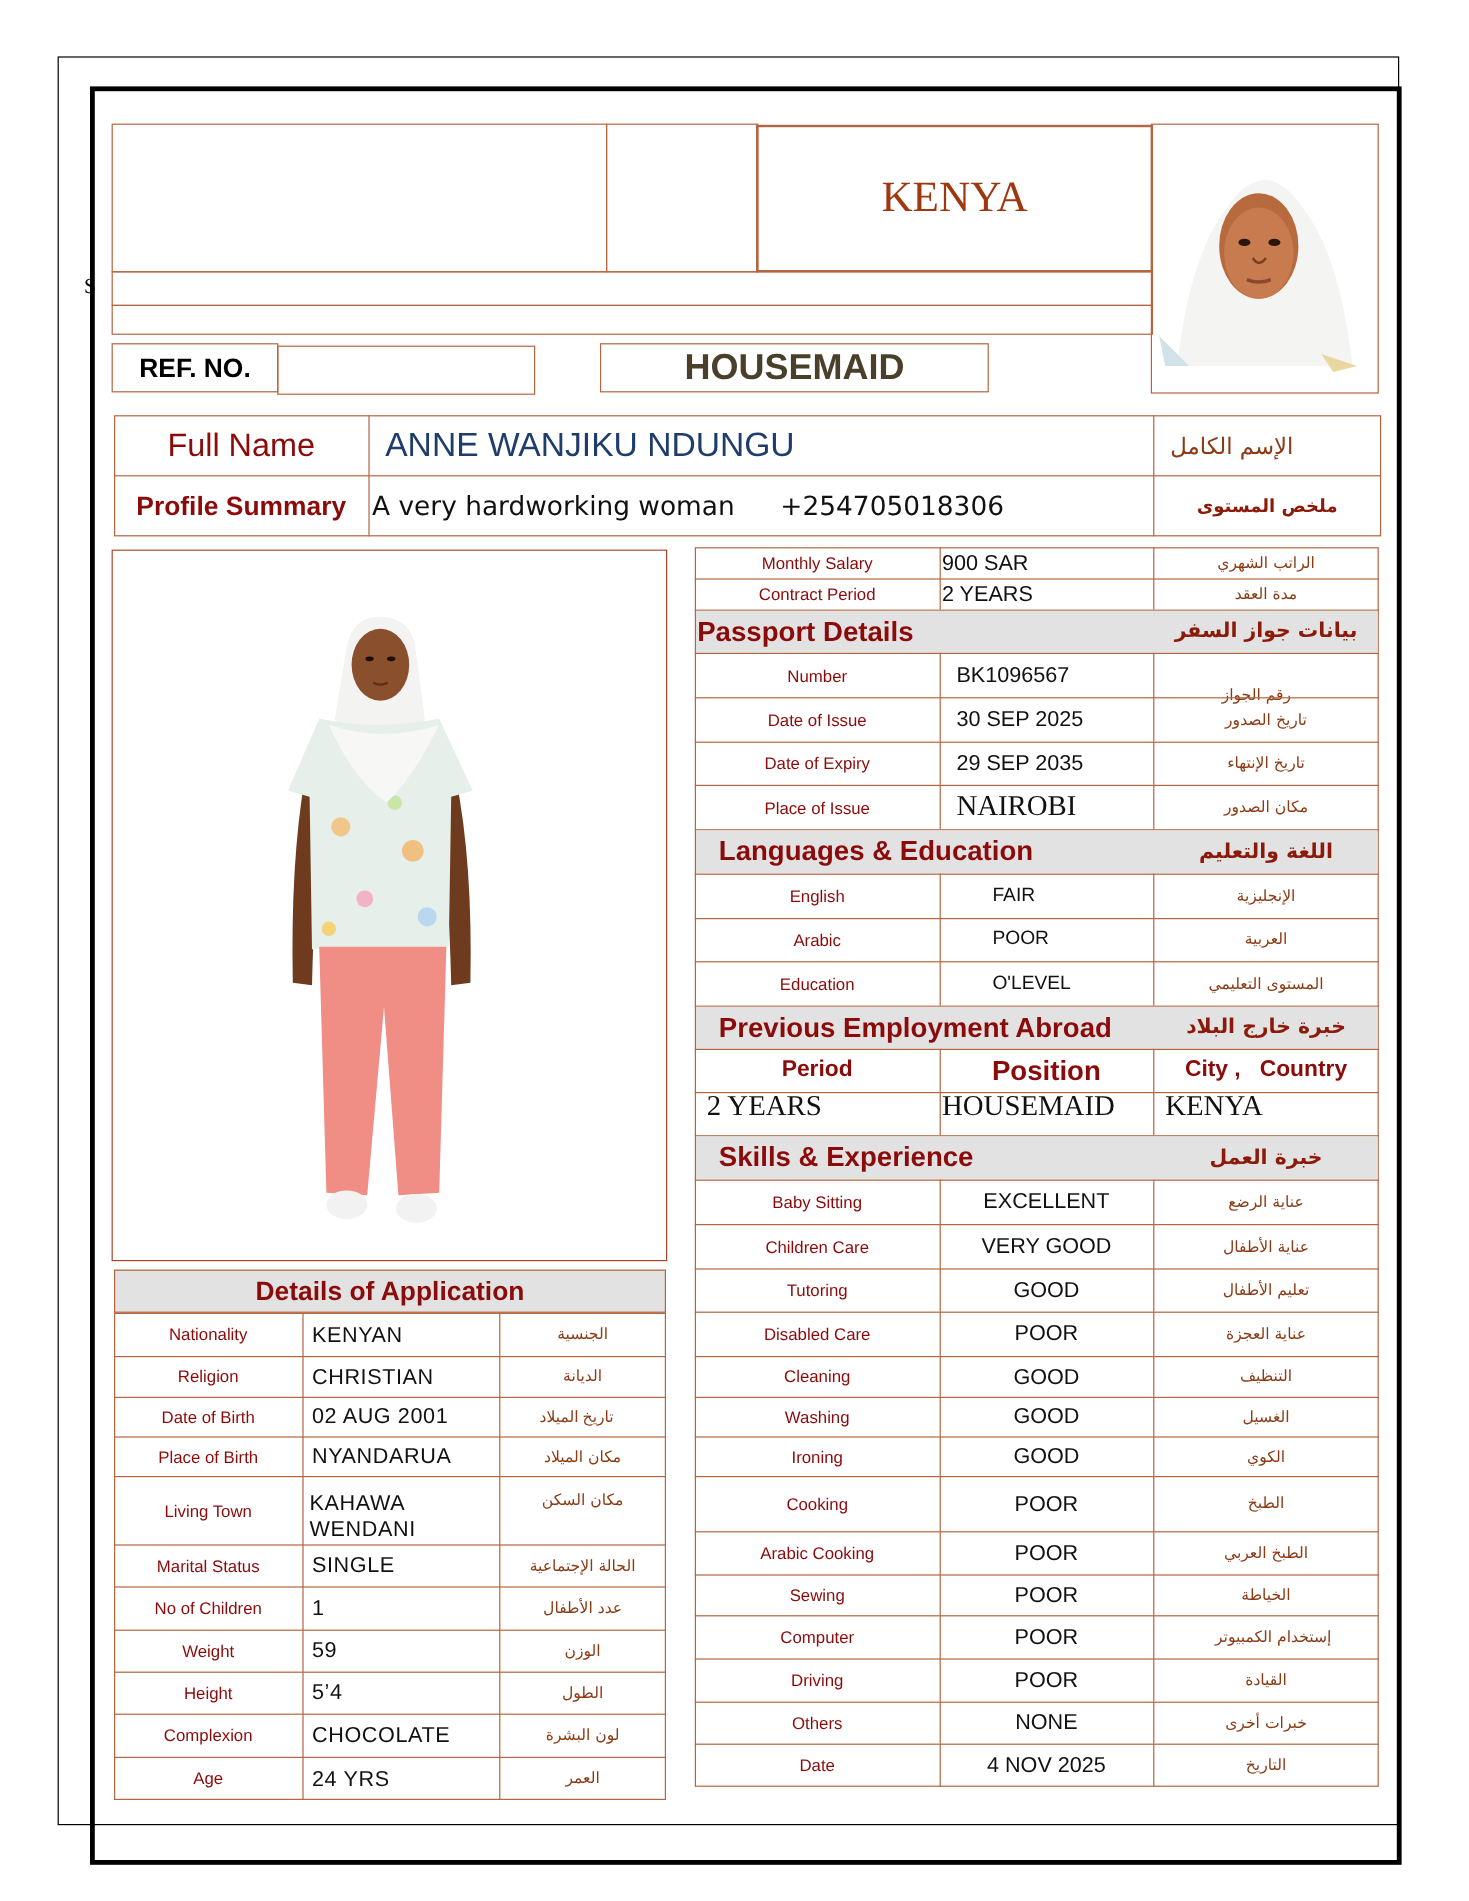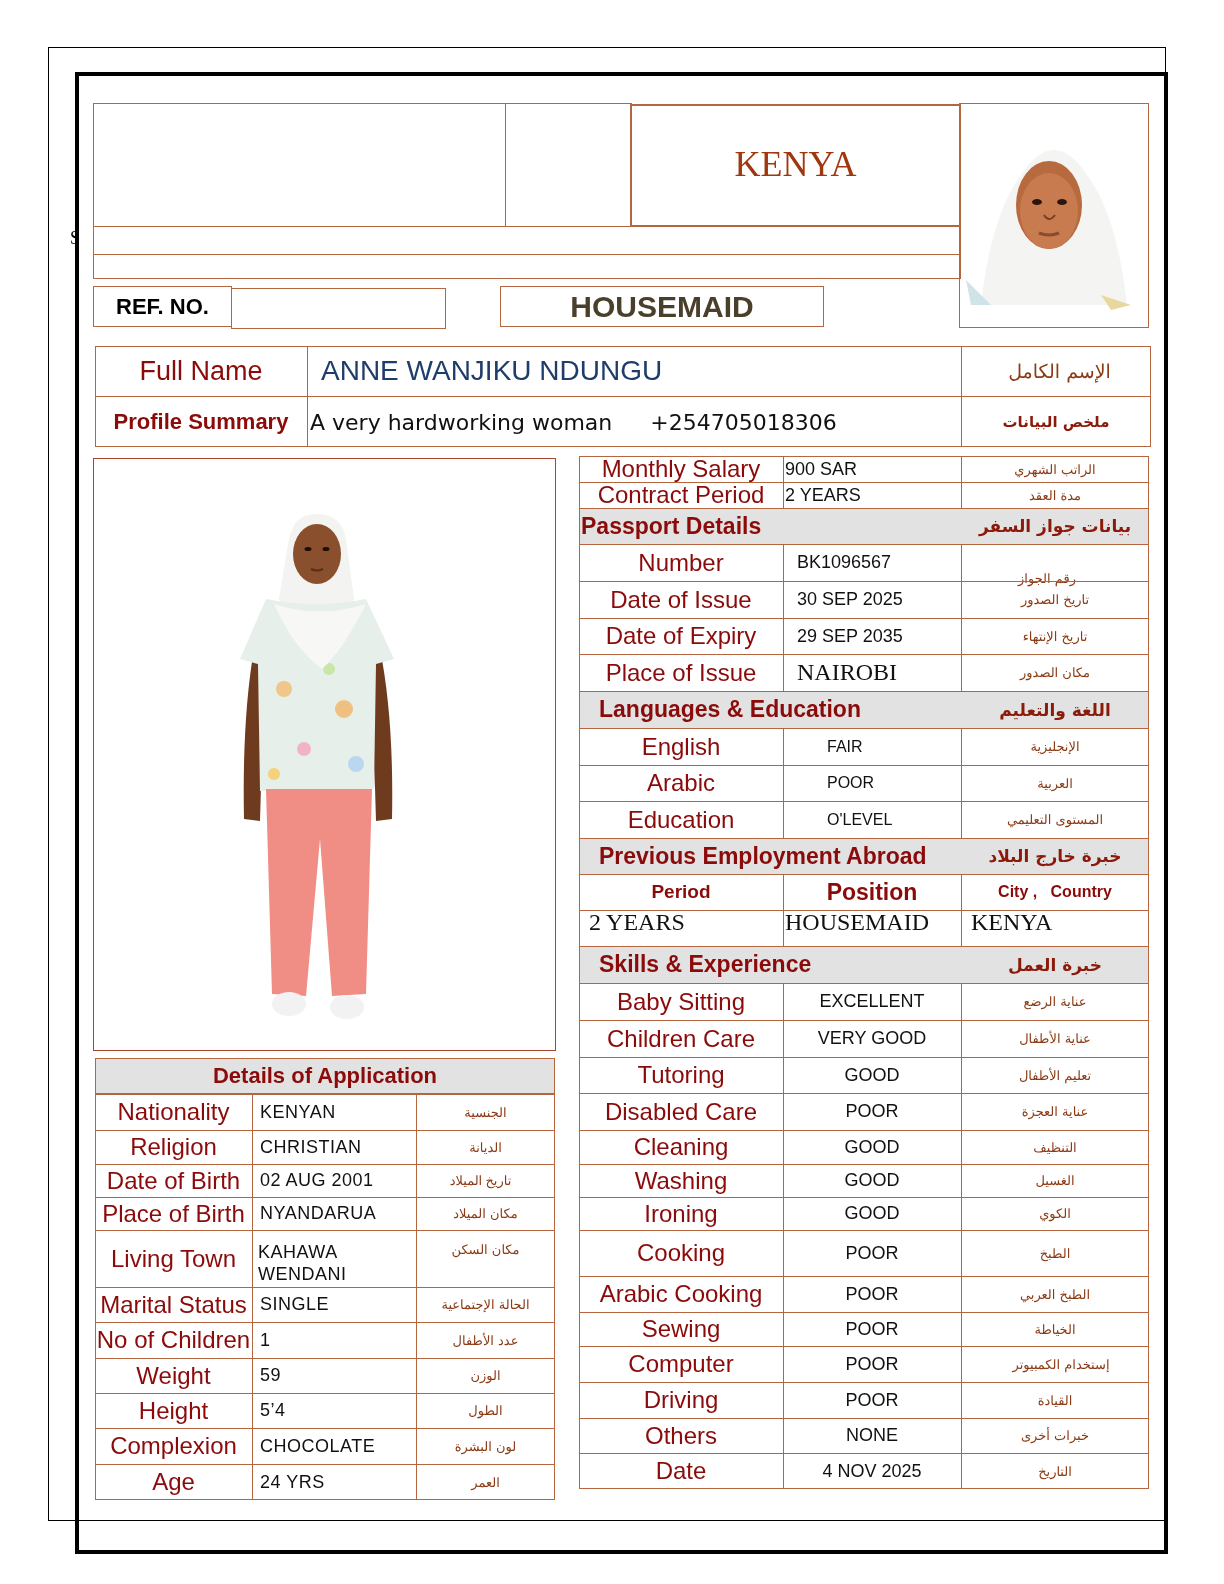--- a/index.html
+++ b/index.html
@@ -9,21 +9,21 @@
   .frame-thin { border:1px solid #000; }
   .frame-thick { border:4px solid #000; }
   .bx { border:1.5px solid #b5653f; }
   .ar { color:#8b3a14; font-family:"DejaVu Serif", serif; direction:rtl; }
   .cell { position:absolute; box-sizing:border-box; display:flex; align-items:center; }
   .c { justify-content:center; text-align:center; }
   .l { justify-content:flex-start; padding-left:6px; }
   .hl { border-top:1.5px solid #b5653f; position:absolute; height:0; }
   .vl { border-left:1.5px solid #b5653f; position:absolute; width:0; }
   .band { position:absolute; background:#e2e2e2; box-sizing:border-box; }
-  .lbl { font-size:24px; color:#8b0a0a; }
+  .lbl { font-size:14px; color:#8b0a0a; }
   .val { font-size:18px; color:#111; }
   .arsm { font-size:13px; }
   .sec { font-size:23px; font-weight:bold; color:#8b0a0a; }
   .sec-ar { font-size:17px; font-weight:bold; color:#8b1a0a; font-family:"DejaVu Sans", sans-serif; direction:rtl; }
   .serifval { font-family:"Liberation Serif", serif; font-size:24px; color:#111; }
 </style>
 </head>
 <body>
 
 <div class="abs frame-thin" style="left:48px;top:47px;width:1118px;height:1474px;"></div>
@@ -66,32 +66,32 @@
 <div class="abs bx" style="left:95px;top:346px;width:1056px;height:101px;"></div>
 <div class="hl" style="left:95px;top:396px;width:1056px;"></div>
 <div class="vl" style="left:307px;top:346px;height:101px;"></div>
 <div class="vl" style="left:961px;top:346px;height:101px;"></div>
 <div class="cell c" style="left:95px;top:346px;width:212px;height:50px;">
   <span style="font-size:27px;color:#8b0a0a;">Full Name</span>
 </div>
 <div class="cell l" style="left:315px;top:346px;width:640px;height:50px;">
   <span style="font-size:28px;color:#1f3d6b;">ANNE WANJIKU NDUNGU</span>
 </div>
-<div class="cell c ar" style="left:961px;top:346px;width:197px;height:50px;align-items:center;">
+<div class="cell c ar" style="left:928px;top:346px;width:197px;height:50px;align-items:center;">
   <span style="font-size:19px;">الإسم الكامل</span>
 </div>
 <div class="cell c" style="left:95px;top:397px;width:212px;height:50px;">
   <span style="font-size:22px;font-weight:bold;color:#8b0a0a;">Profile Summary</span>
 </div>
 <div class="cell" style="left:310px;top:397px;width:650px;height:50px;font-family:'DejaVu Sans',sans-serif;font-size:22px;color:#111;">
   <span>A very hardworking woman</span>
   <span style="margin-left:38px;">+254705018306</span>
 </div>
 <div class="cell c" style="left:961px;top:397px;width:190px;height:50px;">
-  <span class="sec-ar" style="font-size:15px;">ملخص البيانات</span>
+  <span class="sec-ar" style="font-size:15px;">ملخص المستوى</span>
 </div>
 
 <div class="abs" style="left:93px;top:458px;width:463px;height:593px;border:1.5px solid #a8452a;">
   <svg width="460" height="590" viewBox="0 0 460 590">
     <rect width="460" height="590" fill="#fff"></rect>
 
     <path d="M195 80 Q200 55 222 55 Q248 55 252 80 L260 140 Q240 195 225 200 Q205 190 185 140 Z" fill="#f3f3f1"></path>
 
     <ellipse cx="223" cy="95" rx="24" ry="30" fill="#8a4f2c"></ellipse>
     <ellipse cx="214" cy="90" rx="3.5" ry="2" fill="#1d0f07"></ellipse>
@@ -373,21 +373,21 @@
     <div class="hl" style="left:579px;top:874px;width:570px;"></div>
     <div class="vl" style="left:783px;top:874px;height:72px;"></div>
     <div class="vl" style="left:961px;top:874px;height:72px;"></div>
     <div class="cell c" style="left:579px;top:874px;width:204px;height:36px;">
       <span class="lbl" style="font-weight:bold;font-size:19px;">Period</span>
     </div>
     <div class="cell c" style="left:783px;top:874px;width:178px;height:36px;">
       <span class="lbl" style="font-weight:bold;font-size:23px;">Position</span>
     </div>
     <div class="cell c" style="left:961px;top:874px;width:188px;height:36px;">
-      <span class="lbl" style="font-weight:bold;font-size:16px;white-space:pre;">City ,   Country</span>
+      <span class="lbl" style="font-weight:bold;font-size:19px;white-space:pre;">City ,   Country</span>
     </div>
     <div class="hl" style="left:579px;top:910px;width:570px;"></div>
     <div class="cell l" style="left:583px;top:904px;width:204px;height:36px;">
       <span class="serifval">2 YEARS</span>
     </div>
     <div class="cell l" style="left:779px;top:904px;width:178px;height:36px;">
       <span class="serifval">HOUSEMAID</span>
     </div>
     <div class="cell l" style="left:965px;top:904px;width:188px;height:36px;">
       <span class="serifval">KENYA</span>

